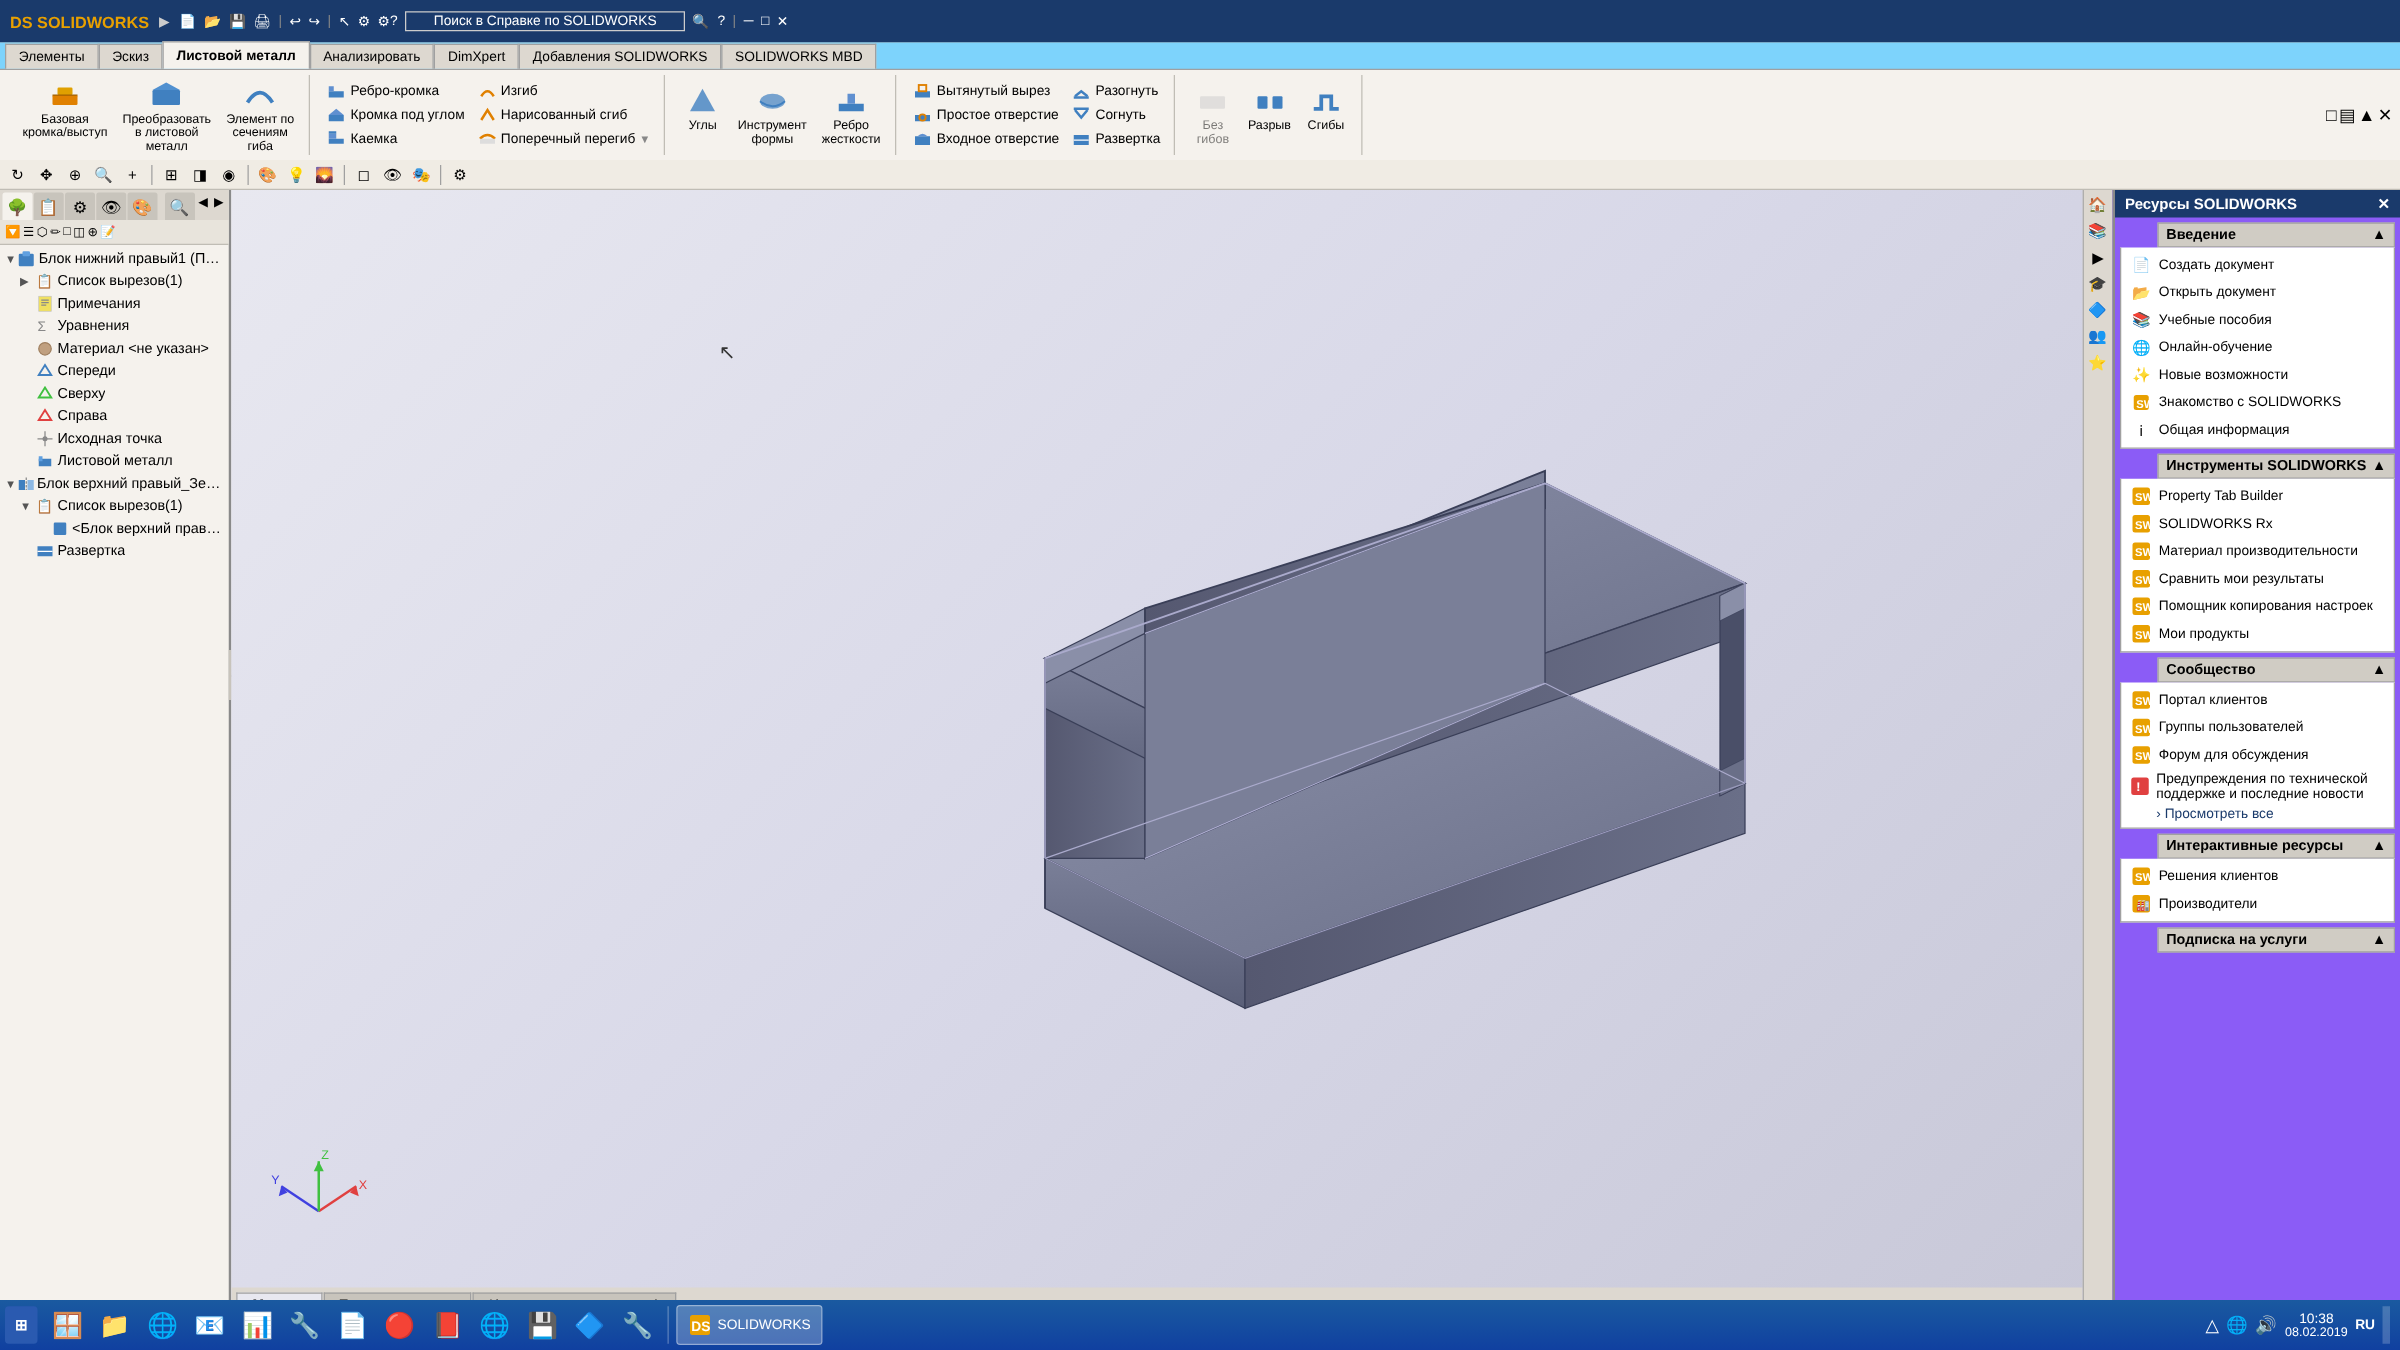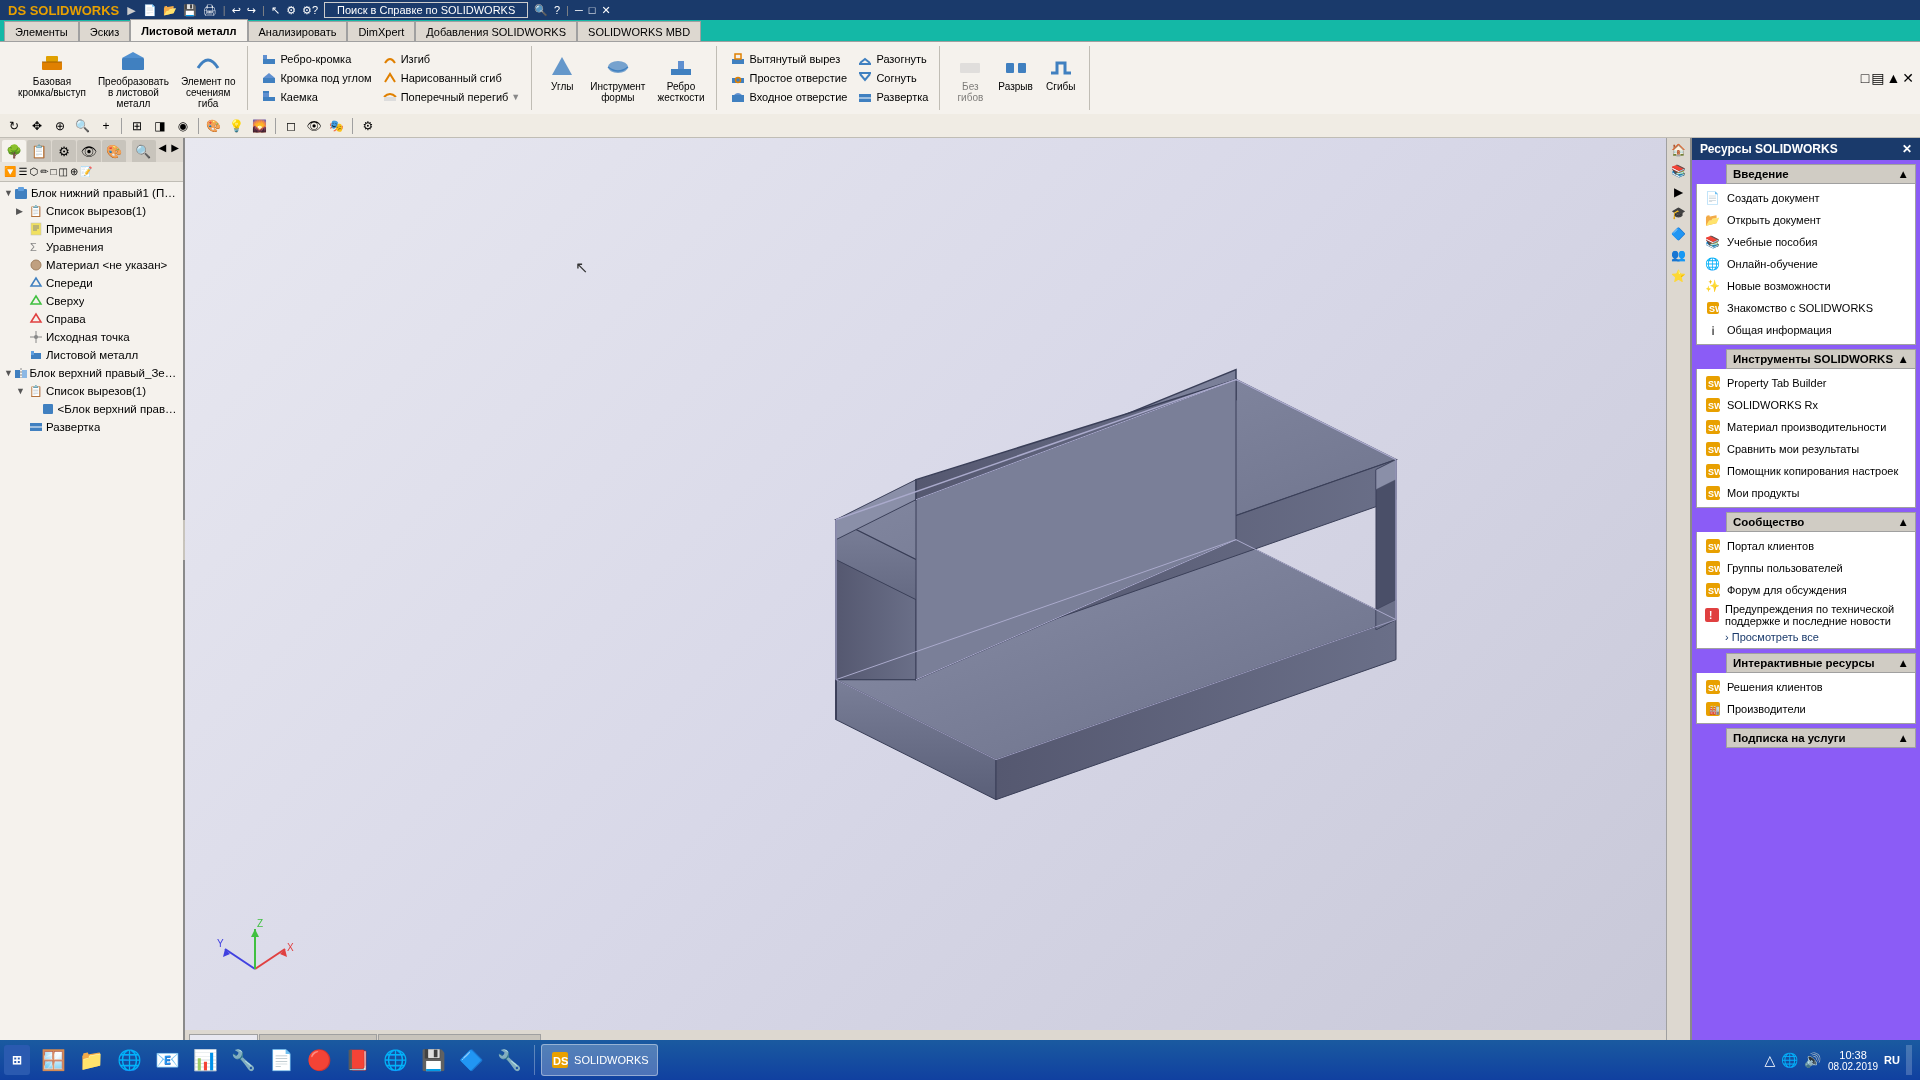--- a/index.html
+++ b/index.html
@@ -1,20 +1,20 @@
 <!DOCTYPE html>
 <html><head>
   <meta charset="utf-8">
   <style>
     * { margin: 0; padding: 0; box-sizing: border-box; }
     body { width: 1920px; height: 1080px; overflow: hidden; font-family: 'Segoe UI', Tahoma, sans-serif; font-size: 12px; background: #d4d0c8; }
 
     
     #title-bar {
-      height: 20px;
+      height: 34px;
       background: #1a3a6b;
       display: flex;
       align-items: center;
       color: white;
       padding: 0 8px;
       font-size: 12px;
     }
     #title-bar .logo { color: #e8a000; font-weight: bold; font-size: 13px; margin-right: 8px; }
     #title-bar .title-text { flex: 1; text-align: center; font-size: 12px; }
     #title-bar .title-right { font-size: 11px; display: flex; align-items: center; gap: 6px; }
@@ -409,31 +409,31 @@
       <span style="color:#888">|</span>
       <span>↩</span>
       <span>↪</span>
       <span style="color:#888">|</span>
       <span>↖</span>
       <span>⚙</span>
       <span>⚙</span>
     </span>
     <div class="title-right">
       <span>?</span>
-      <span style="border:1px solid #ccc;padding:1px 12px;font-size:11px;">Поиск в Справке по SOLIDWORKS</span>
+      <span style="border:1px solid #ccc;padding:1px 22px;font-size:11px;">Поиск в Справке по SOLIDWORKS</span>
       <span>🔍</span>
       <span>?</span>
       <span style="color:#888">|</span>
       <span>─</span>
       <span>□</span>
       <span>✕</span>
     </div>
   </div>
 
-  <div id="ribbon-tabs-row" style="background:#14b8a6; display:flex; align-items:flex-end; padding-left:4px; height:22px; border-bottom:1px solid #a0a0a0;">
+  <div id="ribbon-tabs-row" style="background:#7dd3fc; display:flex; align-items:flex-end; padding-left:4px; height:22px; border-bottom:1px solid #a0a0a0;">
     <div class="ribbon-tab">Элементы</div>
     <div class="ribbon-tab">Эскиз</div>
     <div class="ribbon-tab active">Листовой металл</div>
     <div class="ribbon-tab">Анализировать</div>
     <div class="ribbon-tab">DimXpert</div>
     <div class="ribbon-tab">Добавления SOLIDWORKS</div>
     <div class="ribbon-tab">SOLIDWORKS MBD</div>
   </div>
 
   <div id="ribbon-content">

